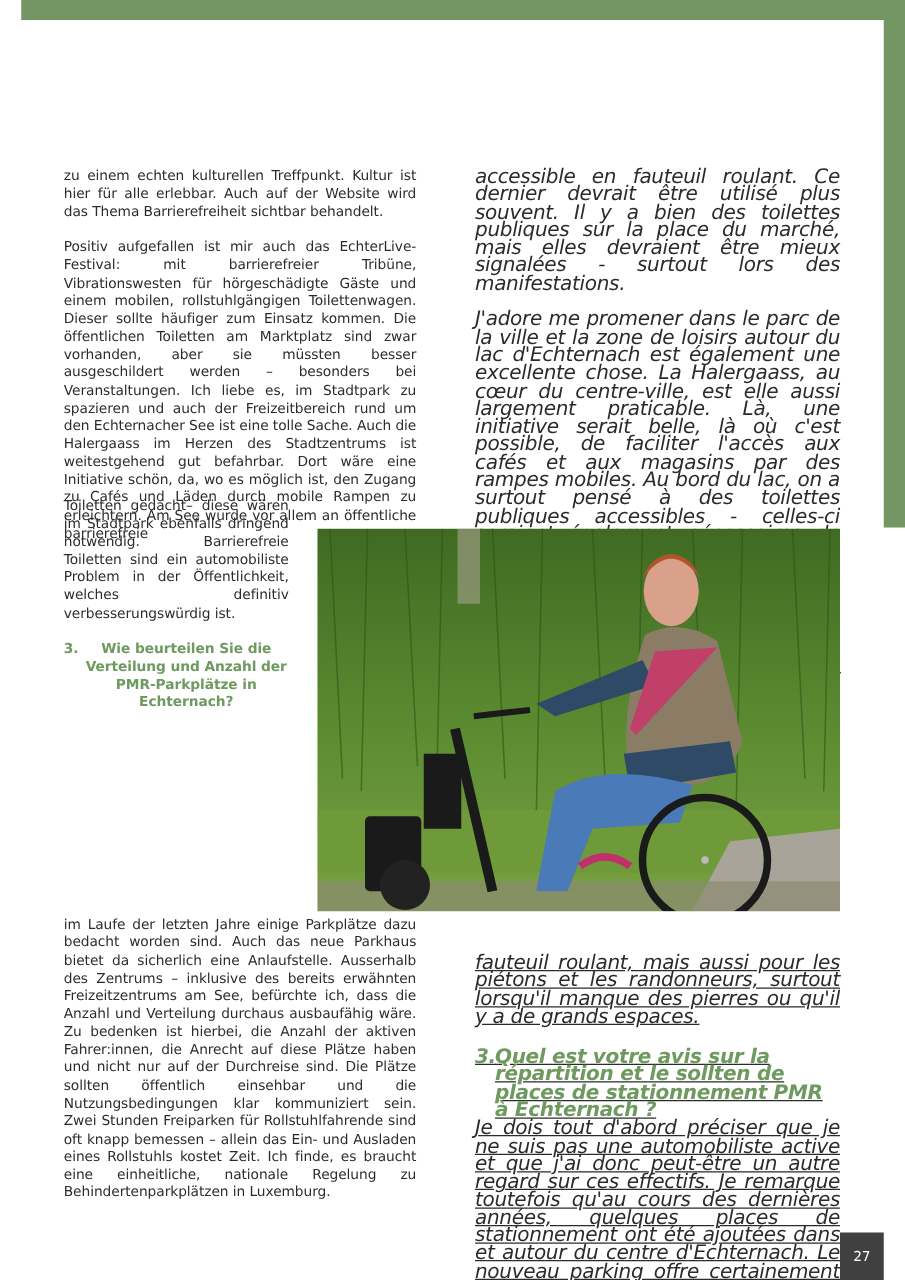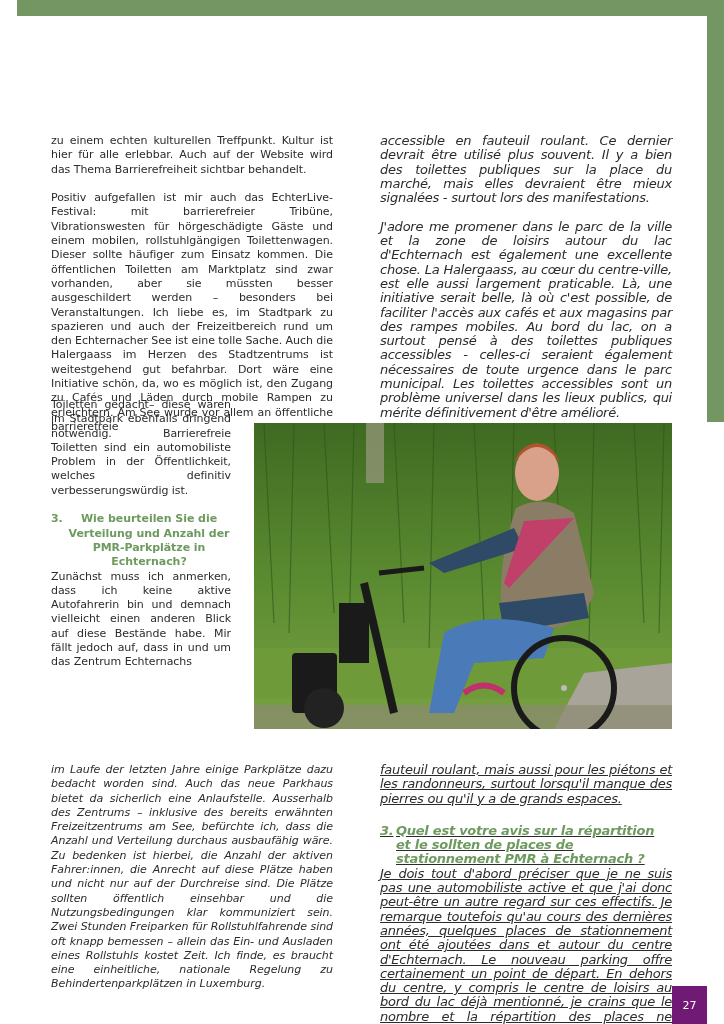--- a/index.html
+++ b/index.html
@@ -6,27 +6,27 @@
   body {
     width: 724px; height: 1024px; position: relative; overflow: hidden;
     background: #ffffff;
     font-family: "DejaVu Sans", sans-serif;
     color: #2b2b2b;
   }
   .top-bar { position: absolute; left: 17px; top: 0; width: 707px; height: 16px; background: #739663; }
   .side-bar { position: absolute; left: 707px; top: 0; width: 17px; height: 422px; background: #739663; }
   .page-num {
     position: absolute; left: 672px; top: 986px; width: 35px; height: 38px;
-    background: #701a75; color: #ffffff; font-size: 11px;
+    background: #404040; color: #ffffff; font-size: 11px;
     display: flex; align-items: center; justify-content: center;
   }
   .col { position: absolute; font-size: 11px; line-height: 14.3px; }
   .col p { margin: 0 0 14.3px 0; }
   .de { left: 51px; width: 282px; text-align: justify; letter-spacing: -0.05px; }
-  .fr { left: 380px; width: 292px; text-align: justify; font-style: italic; letter-spacing: -0.25px; font-size: 13px; }
+  .fr { left: 380px; width: 292px; text-align: justify; font-style: italic; letter-spacing: -0.25px; font-size: 16px; }
   .narrow { width: 180px; }
   .heading {
     color: #6e9a5f; font-weight: bold; display: flex; margin: 0;
   }
   .heading .num { width: 16px; flex: none; }
   .photo {
     position: absolute; left: 254px; top: 423px; width: 418px; height: 306px; overflow: hidden;
     background: linear-gradient(180deg, #4f7a2c 0%, #5d8a33 40%, #6a9a3c 62%, #8c9a58 80%, #9a9a8a 100%);
   }
 </style>
@@ -40,24 +40,23 @@
   <p>zu einem echten kulturellen Treffpunkt. Kultur ist hier für alle erlebbar. Auch auf der Website wird das Thema Barrierefreiheit sichtbar behandelt.</p>
   <p style="margin-bottom:0">Positiv aufgefallen ist mir auch das EchterLive-Festival: mit barrierefreier Tribüne, Vibrationswesten für hörgeschädigte Gäste und einem mobilen, rollstuhlgängigen Toilettenwagen. Dieser sollte häufiger zum Einsatz kommen. Die öffentlichen Toiletten am Marktplatz sind zwar vorhanden, aber sie müssten besser ausgeschildert werden – besonders bei Veranstaltungen. Ich liebe es, im Stadtpark zu spazieren und auch der Freizeitbereich rund um den Echternacher See ist eine tolle Sache. Auch die Halergaass im Herzen des Stadtzentrums ist weitestgehend gut befahrbar. Dort wäre eine Initiative schön, da, wo es möglich ist, den Zugang zu Cafés und Läden durch mobile Rampen zu erleichtern. Am See wurde vor allem an öffentliche barrierefreie</p>
 </div>
 
 <div class="col de narrow" style="top:398px;">
   <p>Toiletten gedacht– diese wären im Stadtpark ebenfalls dringend notwendig. Barrierefreie Toiletten sind ein automobiliste Problem in der Öffentlichkeit, welches definitiv verbesserungswürdig ist.</p>
   <div class="heading">
     <span class="num">3.</span>
     <span style="text-align:center">Wie beurteilen Sie die Verteilung und Anzahl der PMR-Parkplätze in Echternach?</span>
   </div>
-  <p style="margin-bottom:0">Zunächst muss ich anmerken, dass ich keine aktive Autofahrerin bin und demnach vielleicht einen anderen Blick auf diese Bestände habe. Mir fällt jedoch auf, dass in und um das Zentrum Echternachs</p>
 </div>
 
-<div class="col de" style="top:763px;font-style:italic;">
+<div class="col de" style="top:733px;">
   <p>im Laufe der letzten Jahre einige Parkplätze dazu bedacht worden sind. Auch das neue Parkhaus bietet da sicherlich eine Anlaufstelle. Ausserhalb des Zentrums – inklusive des bereits erwähnten Freizeitzentrums am See, befürchte ich, dass die Anzahl und Verteilung durchaus ausbaufähig wäre. Zu bedenken ist hierbei, die Anzahl der aktiven Fahrer:innen, die Anrecht auf diese Plätze haben und nicht nur auf der Durchreise sind. Die Plätze sollten öffentlich einsehbar und die Nutzungsbedingungen klar kommuniziert sein. Zwei Stunden Freiparken für Rollstuhlfahrende sind oft knapp bemessen – allein das Ein- und Ausladen eines Rollstuhls kostet Zeit. Ich finde, es braucht eine einheitliche, nationale Regelung zu Behindertenparkplätzen in Luxemburg.</p>
 </div>
 
 <div class="col fr" style="top:134px;">
   <p>accessible en fauteuil roulant. Ce dernier devrait être utilisé plus souvent. Il y a bien des toilettes publiques sur la place du marché, mais elles devraient être mieux signalées - surtout lors des manifestations.</p>
   <p>J'adore me promener dans le parc de la ville et la zone de loisirs autour du lac d'Echternach est également une excellente chose. La Halergaass, au cœur du centre-ville, est elle aussi largement praticable. Là, une initiative serait belle, là où c'est possible, de faciliter l'accès aux cafés et aux magasins par des rampes mobiles. Au bord du lac, on a surtout pensé à des toilettes publiques accessibles - celles-ci seraient également nécessaires de toute urgence dans le parc municipal. Les toilettes accessibles sont un problème universel dans les lieux publics, qui mérite définitivement d'être amélioré.</p>
   <p style="margin-bottom:0">Je tiens également à souligner que les beaux pavés anciens constituent un obstacle non seulement pour les personnes en</p>
 </div>
 
 <div class="photo" title="Woman with glasses smiling while riding a wheelchair with an attached handbike in front of tall green reeds">

